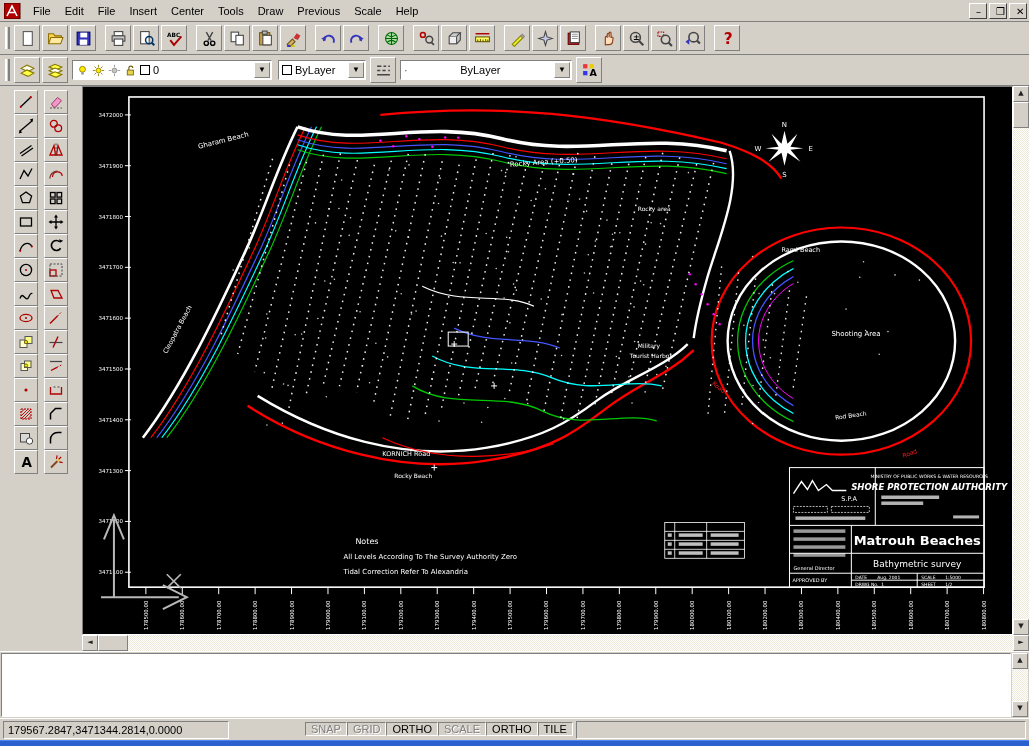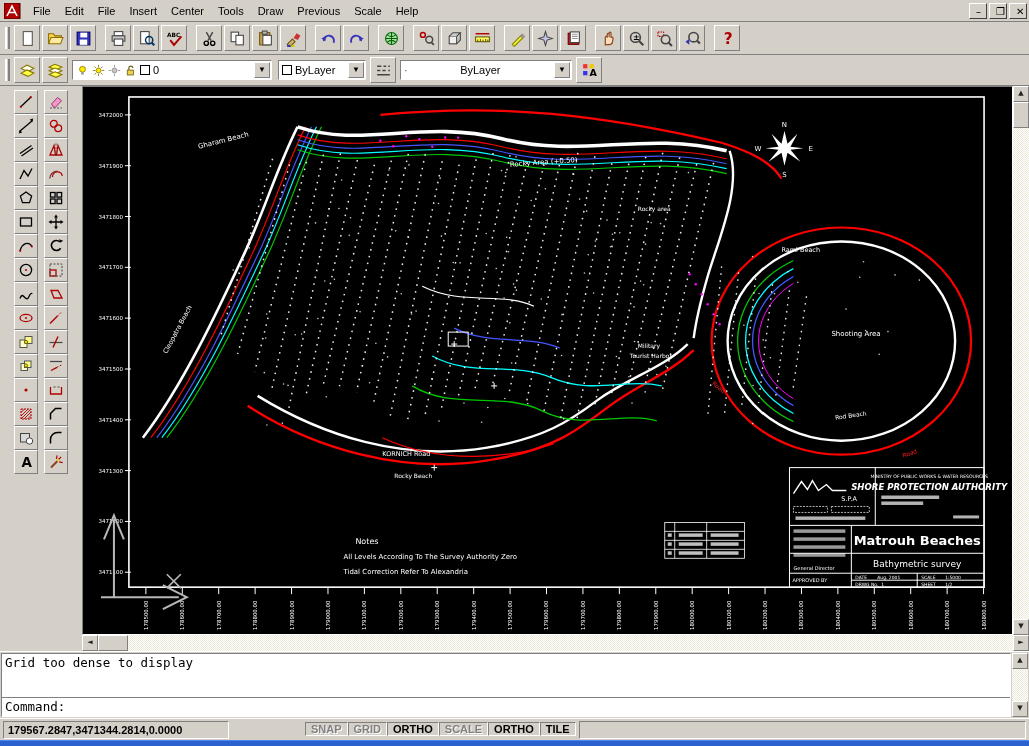--- a/index.html
+++ b/index.html
@@ -64,24 +64,24 @@
             font-family:"DejaVu Sans Mono","Liberation Mono",monospace;font-size:12.5px;}
   .cmdhist{flex:1;padding:1px 3px;overflow:hidden;}
   .cmdline{height:16px;line-height:16px;white-space:pre;}
   .cmdprompt{border-top:1px solid #808080;padding:1px 3px;display:flex;}
   .cmdvs{width:16px;display:flex;flex-direction:column;margin-left:1px;}
 
   
   .statusbar{height:22px;flex:0 0 auto;display:flex;align-items:center;padding:1px 3px;gap:3px;
              background:#d4d0c8;border-top:1px solid #fff;font-size:11px;}
   .coordbox{width:226px;height:18px;line-height:17px;padding:0 4px;background:#d4d0c8;
-            border:1px solid;border-color:#808080 #fff #fff #808080;white-space:nowrap;overflow:hidden;font-weight:bold;}
+            border:1px solid;border-color:#808080 #fff #fff #808080;white-space:nowrap;overflow:hidden;}
   .stgap{width:70px;}
   .toggle{height:18px;line-height:17px;padding:0 5px;border:1px solid;
-          border-color:#808080 #fff #fff #808080;font-weight:bold;letter-spacing:0;}
+          border-color:#808080 #fff #fff #808080;font-weight:normal;letter-spacing:0;}
   .toggle.off{color:#808080;text-shadow:1px 1px 0 #fff;}
   .toggle.on{color:#000;}
   .statusfill{flex:1;height:18px;border:1px solid;border-color:#808080 #fff #fff #808080;}
   .bluestrip{height:6px;flex:0 0 auto;background:#2a61cf;border-top:1px solid #4e86ef;}
 
   text{font-family:"DejaVu Sans",sans-serif;}
 </style>
 </head>
 <body>
 
@@ -880,25 +880,21 @@
         <div class="sthumbH"></div>
         <div class="strack"></div>
         <div class="sbtn">►</div>
       </div>
     </div>
   </div>
 
   <div class="cmdwin">
     <div class="cmdinner">
       <div class="cmdhist" id="cmdhist">
-          <div class="cmdline">Grid too dense to display</div>
         </div>
-      <div class="cmdprompt">
-        <span class="cmdline">Command:</span>
-      </div>
     </div>
     <div class="cmdvs">
       <div class="sbtn">▲</div>
       <div class="strack"></div>
       <div class="sbtn">▼</div>
     </div>
   </div>
 
   <div class="statusbar">
     <span class="coordbox">179567.2847,3471344.2814,0.0000</span>

